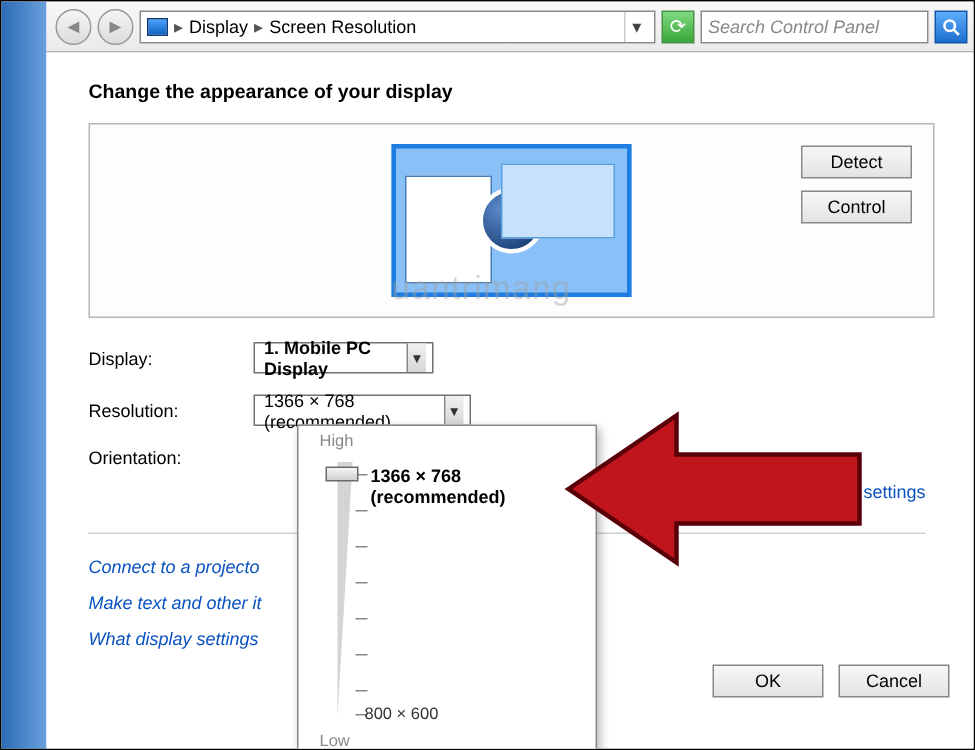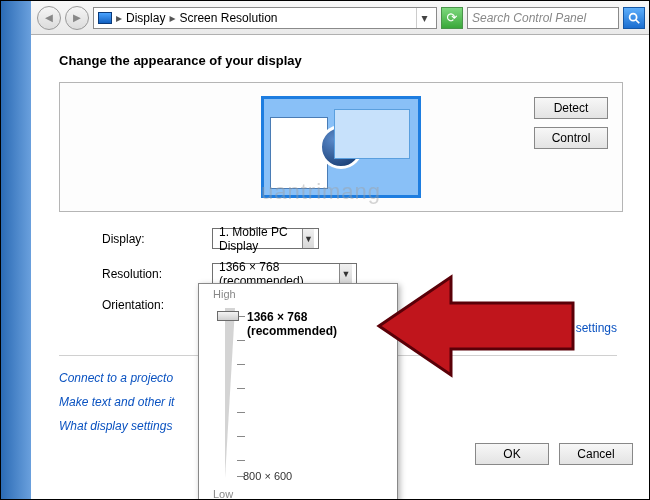--- a/index.html
+++ b/index.html
@@ -157,41 +157,40 @@
     font-size: 12px;
     padding: 0 12px;
     display:flex;align-items:center;justify-content:center;
     cursor: default;
   }
   .win-btn.disabled { color:#999; }
   .field-row {
     display: flex;
     align-items: center;
     margin-bottom: 14px;
-    margin-left: 43px;
   }
   .field-label { width: 110px; }
   .dropdown {
     border: 1px solid #707070;
     background: #fff;
     height: 21px;
     display:flex;align-items:center;
     padding:0 4px 0 6px;
     position:relative;
   }
   .dropdown .dd-arrow {
     border-left:1px solid #888;
     width:17px; height:19px;
     margin-left:6px;
     background:linear-gradient(#f0f0f0,#d8d8d8);
     display:flex;align-items:center;justify-content:center;
     font-size:9px;
     color:#333;
   }
-  .dd-display { width: 107px; }
+  .dd-display { width: 120px; font-weight: bold; }
   .dd-res { width: 145px; }
   .links {
     position:absolute;
     left:58px;
     top:370px;
     display:flex; flex-direction:column; gap:10px;
   }
   .links a { color:#0a52c0; text-decoration:none;font-style:italic; }
   .adv-link {
     position:absolute;

